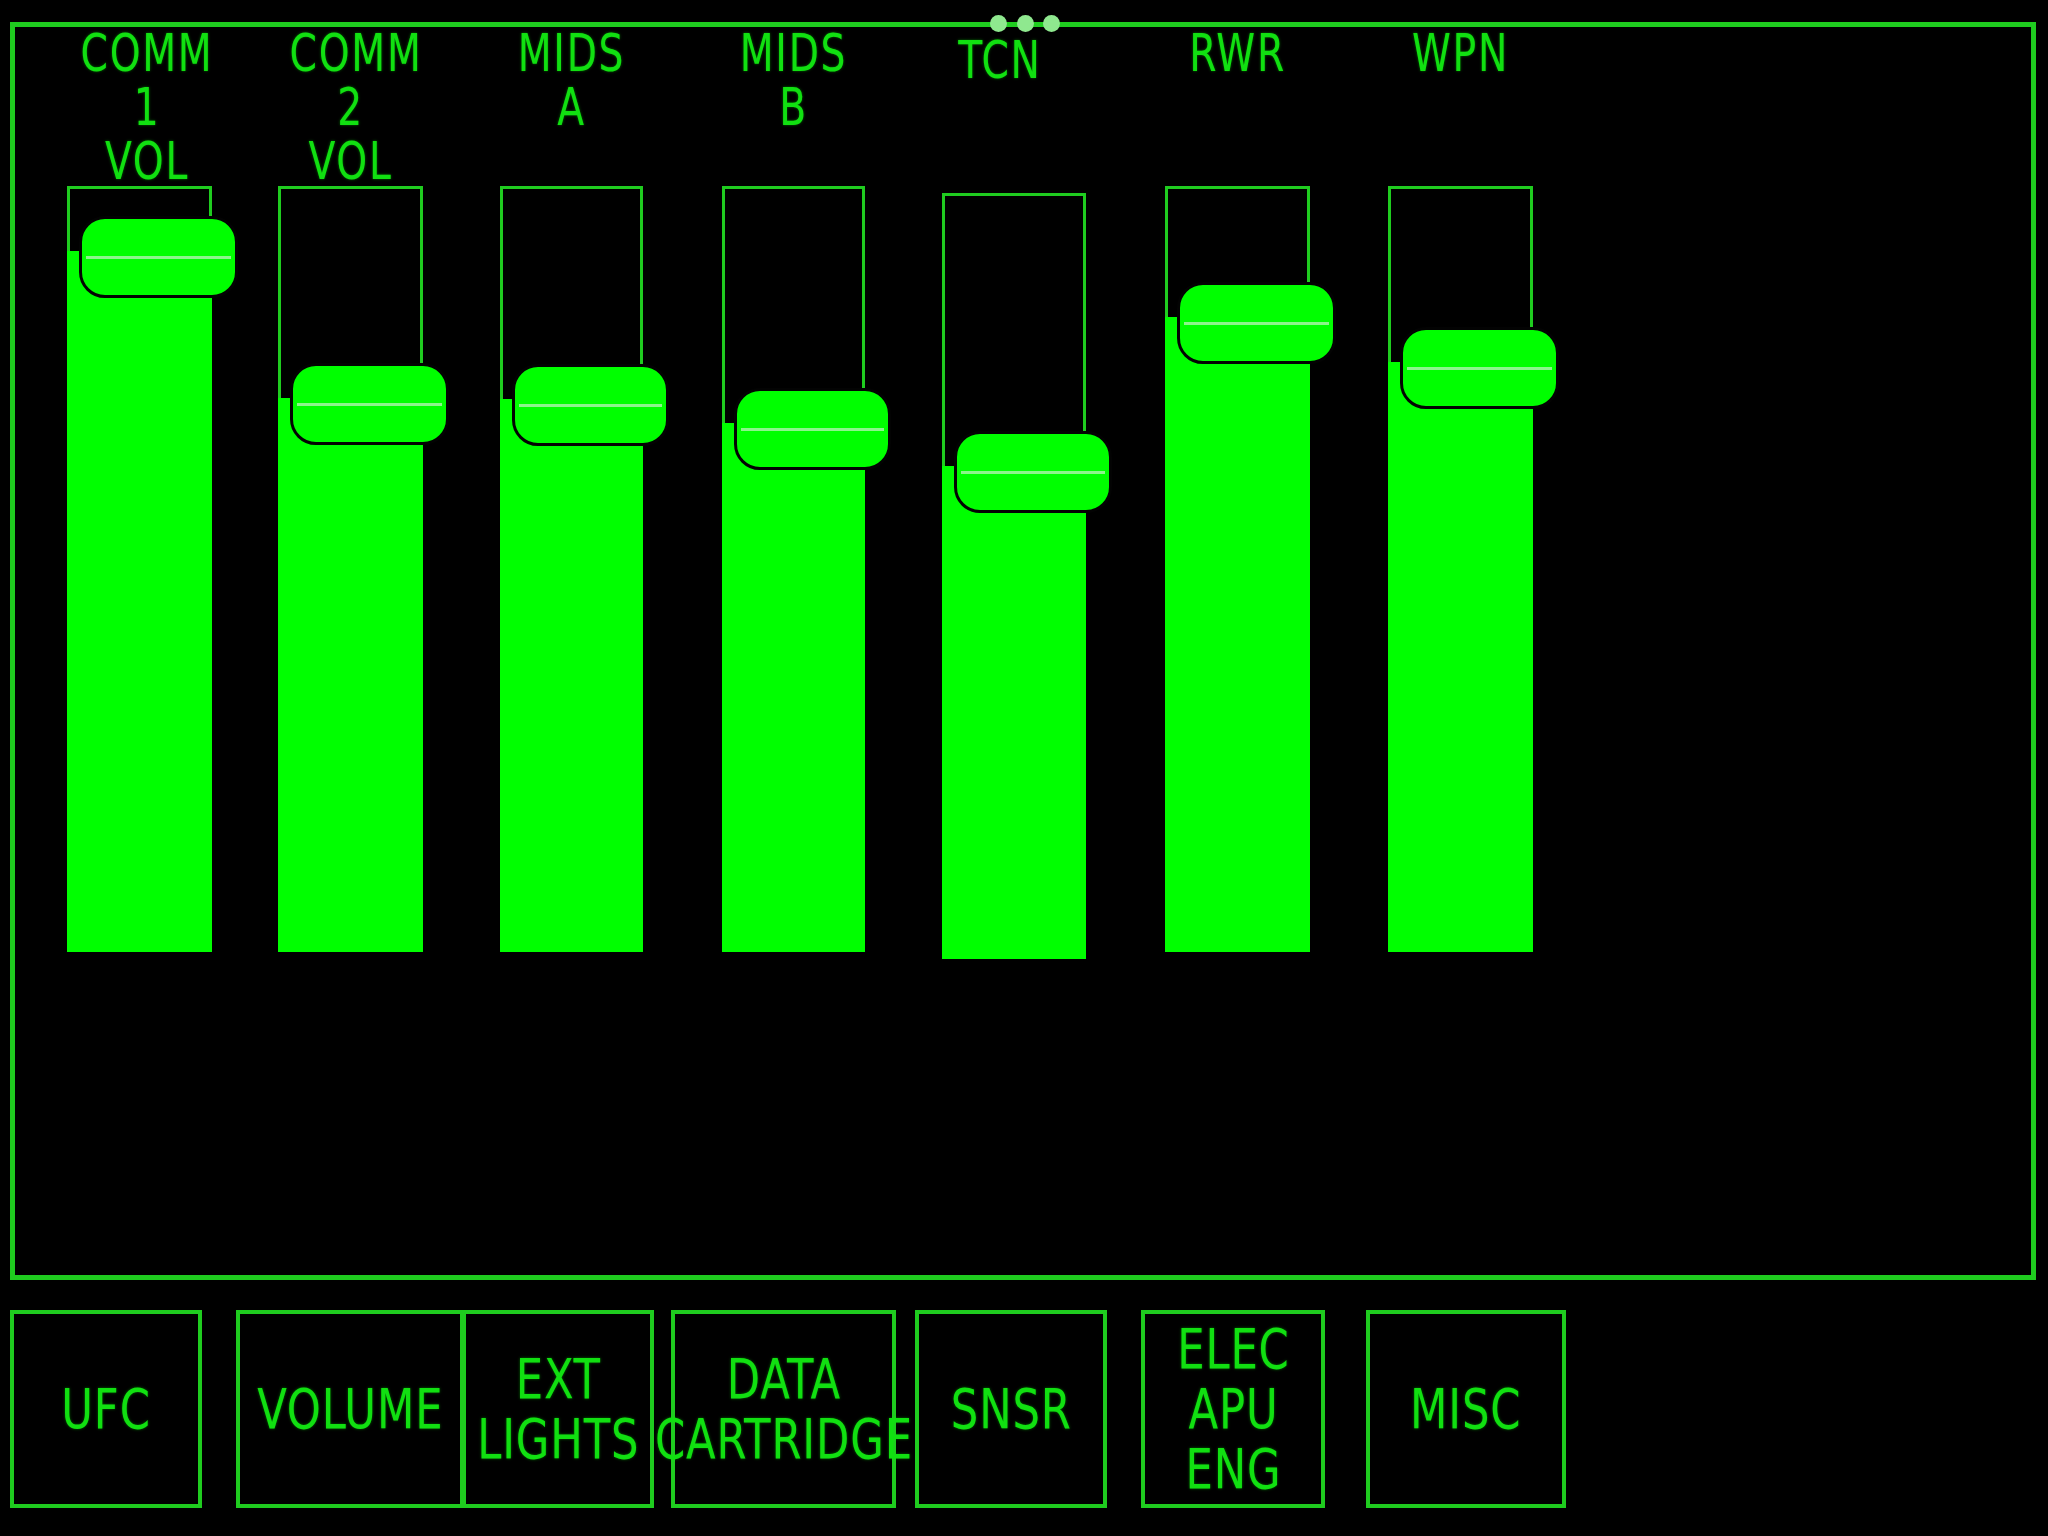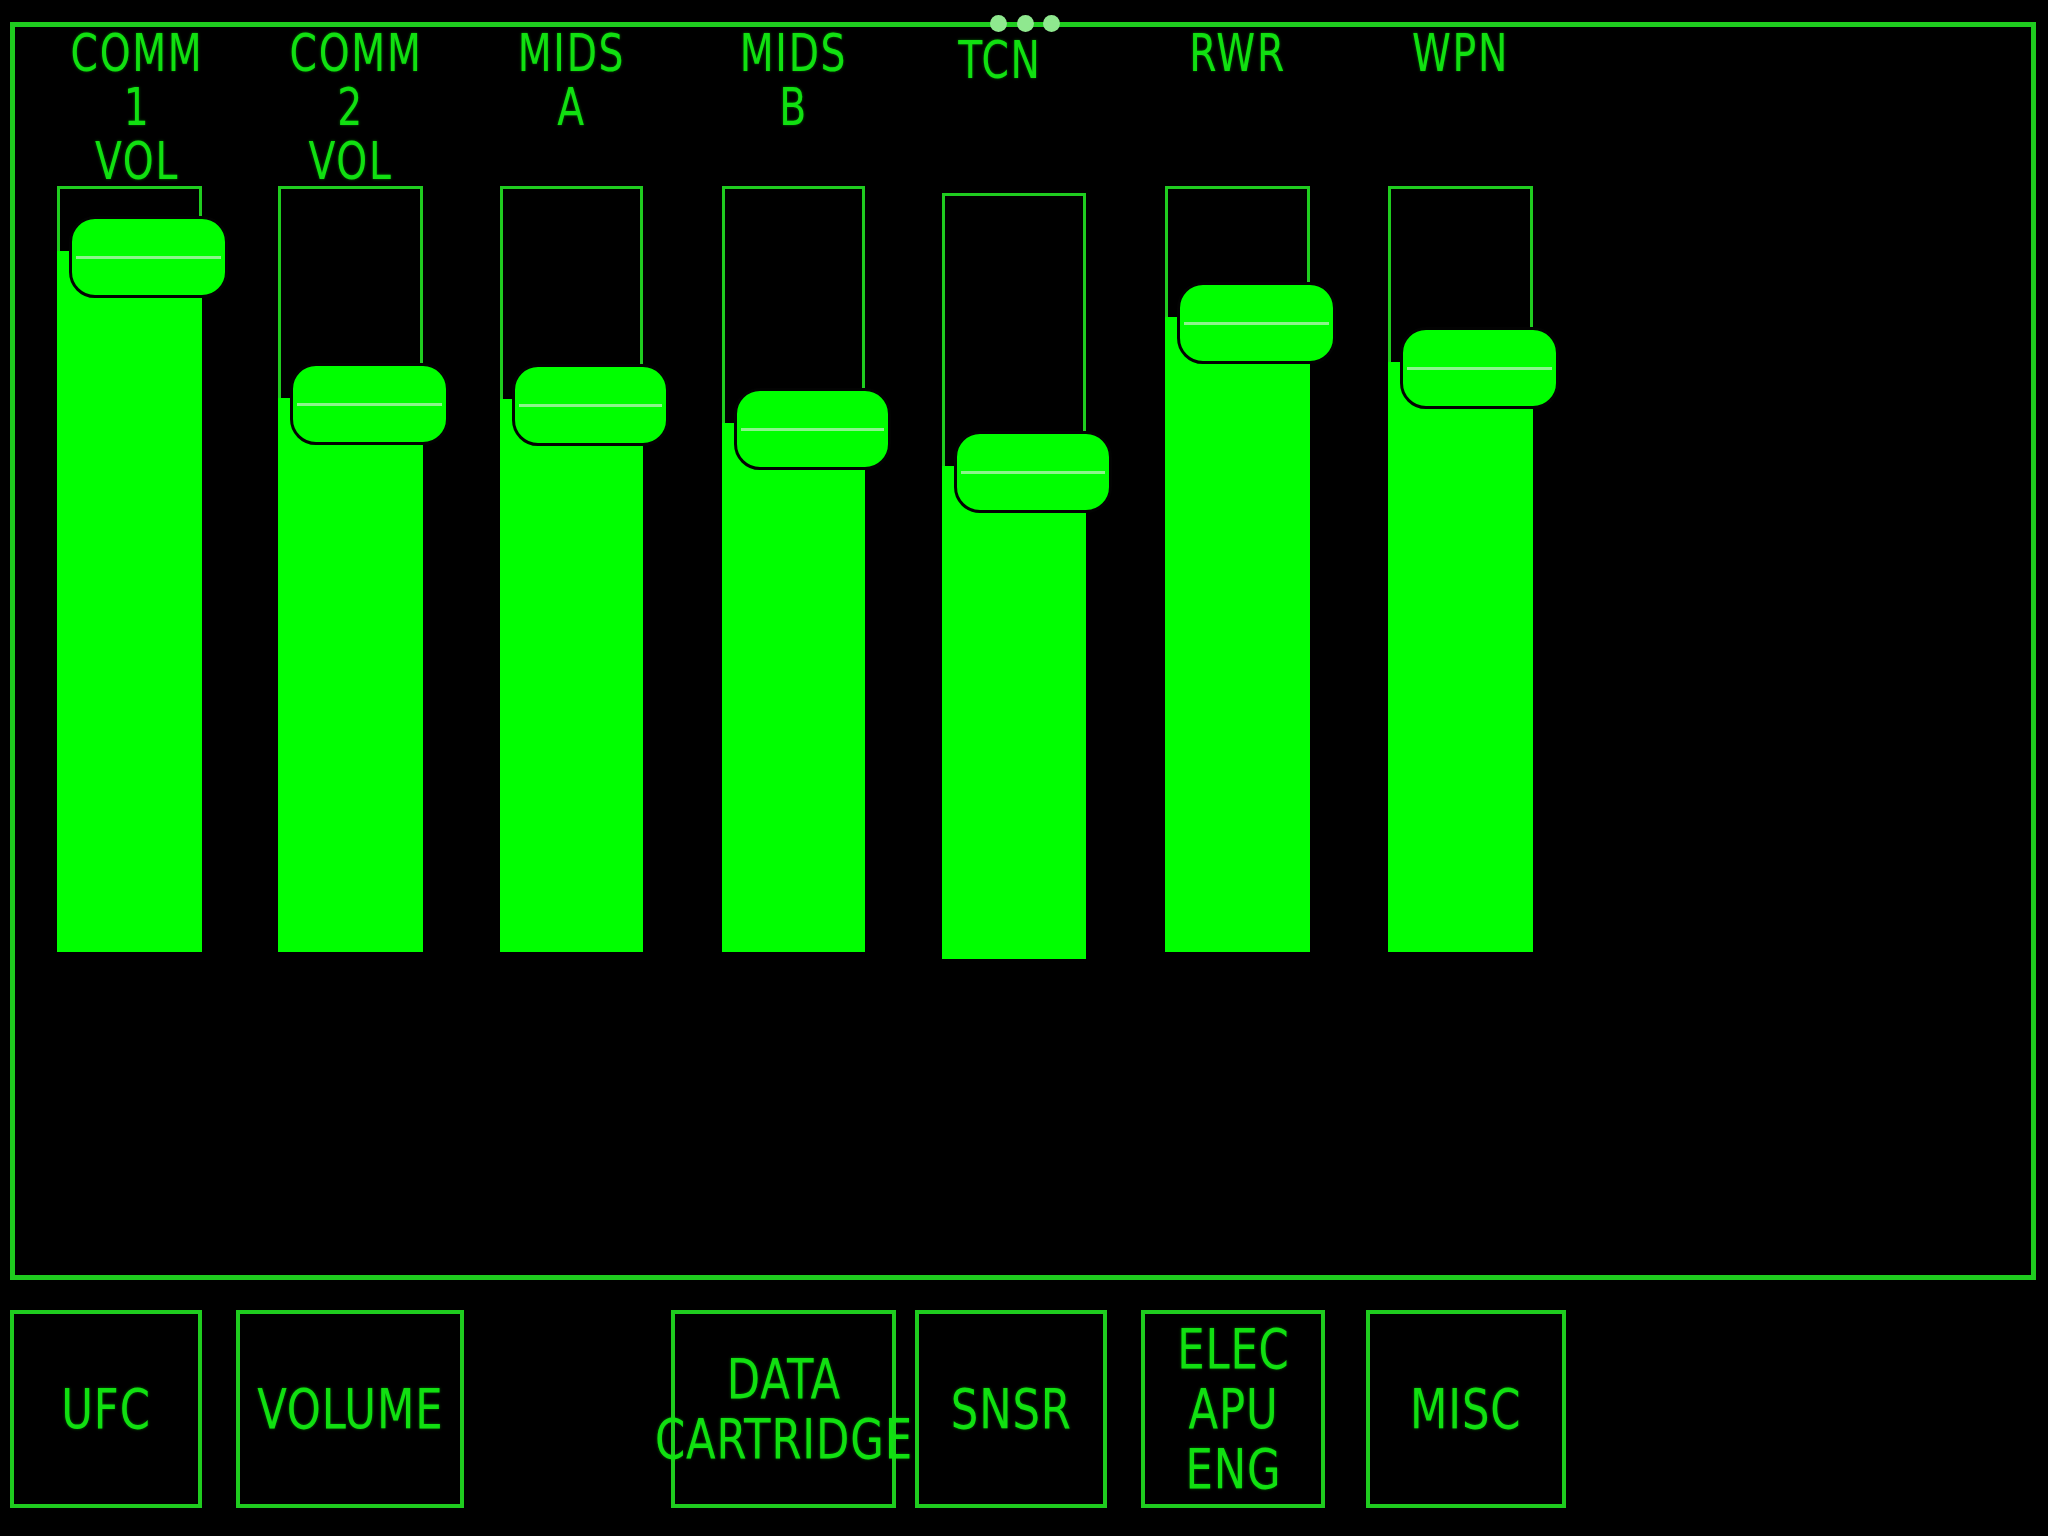--- a/index.html
+++ b/index.html
@@ -148,21 +148,21 @@
 
 <div id="panel-frame"></div>
 
 <div id="dot-group">
   <span class="dot"></span>
   <span class="dot"></span>
   <span class="dot"></span>
 </div>
 
 <div id="slider-strip">
-    <div class="slider-col" style="left: 47px; width: 160px; border-radius: 30px;">
+    <div class="slider-col" style="left: 57px; width: 160px; border-radius: 30px;">
       <div class="slider-label">COMM  1
 VOL</div>
       <div class="slider-track" style="left: 0px; top: 164px; width: 145px; height: 766px;">
         <div class="slider-fill" style="height: 701px;"></div>
         <div class="slider-thumb" style="left: 9px; width: 159px; top: 27px;">
           <div class="thumb-line"></div>
         </div>
       </div>
     </div>
     <div class="slider-col" style="left: 268px; width: 145px;">
@@ -222,20 +222,24 @@
     </div>
   </div>
 
 <div id="button-row">
     <div class="osb-button" style="left: 10px; width: 192px;">
       <div class="osb-label">UFC</div>
     </div>
     <div class="osb-button" style="left: 236px; width: 228px;">
       <div class="osb-label">VOLUME</div>
     </div>
+    <div class="osb-button" style="left: 462px; width: 192px;">
+      <div class="osb-label">EXT
+LIGHTS</div>
+    </div>
     <div class="osb-button" style="left: 671px; width: 225px;">
       <div class="osb-label">DATA
 CARTRIDGE</div>
     </div>
     <div class="osb-button" style="left: 915px; width: 192px;">
       <div class="osb-label">SNSR</div>
     </div>
     <div class="osb-button" style="left: 1141px; width: 184px;">
       <div class="osb-label">ELEC
 APU

